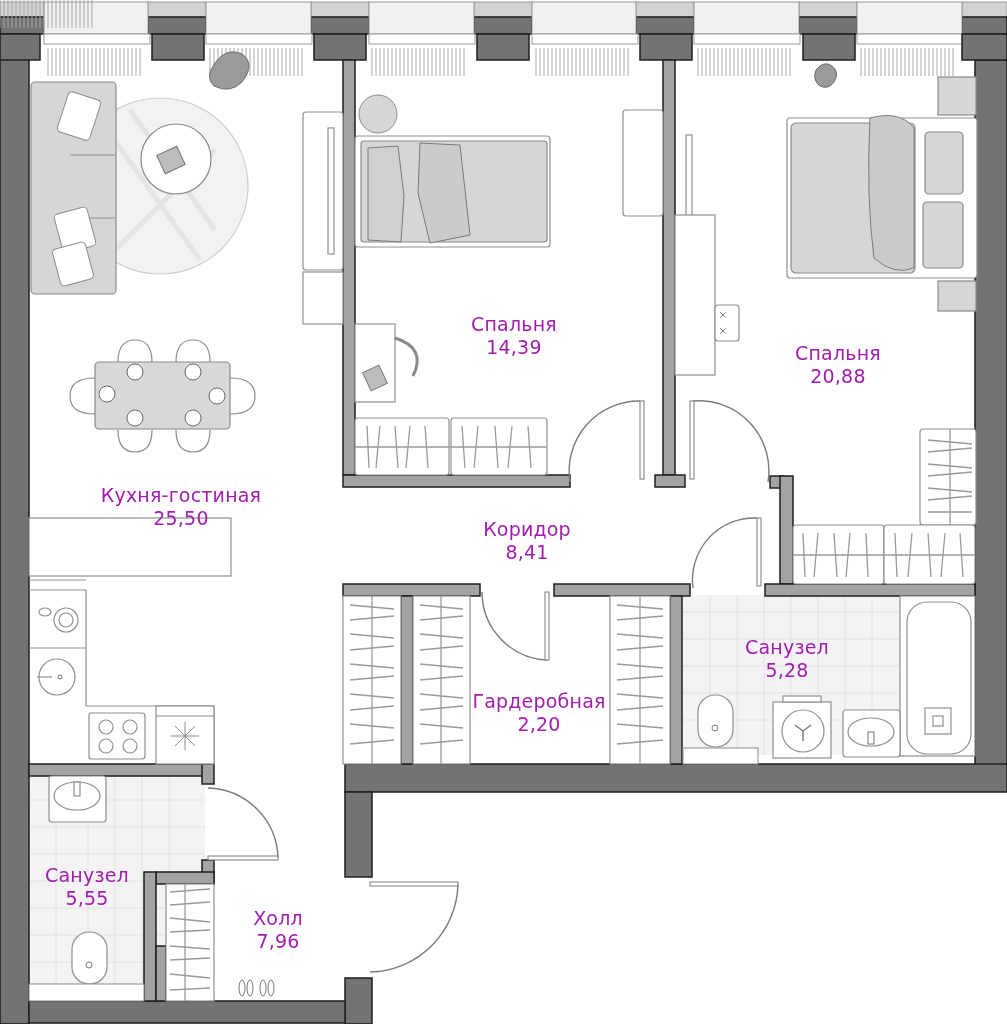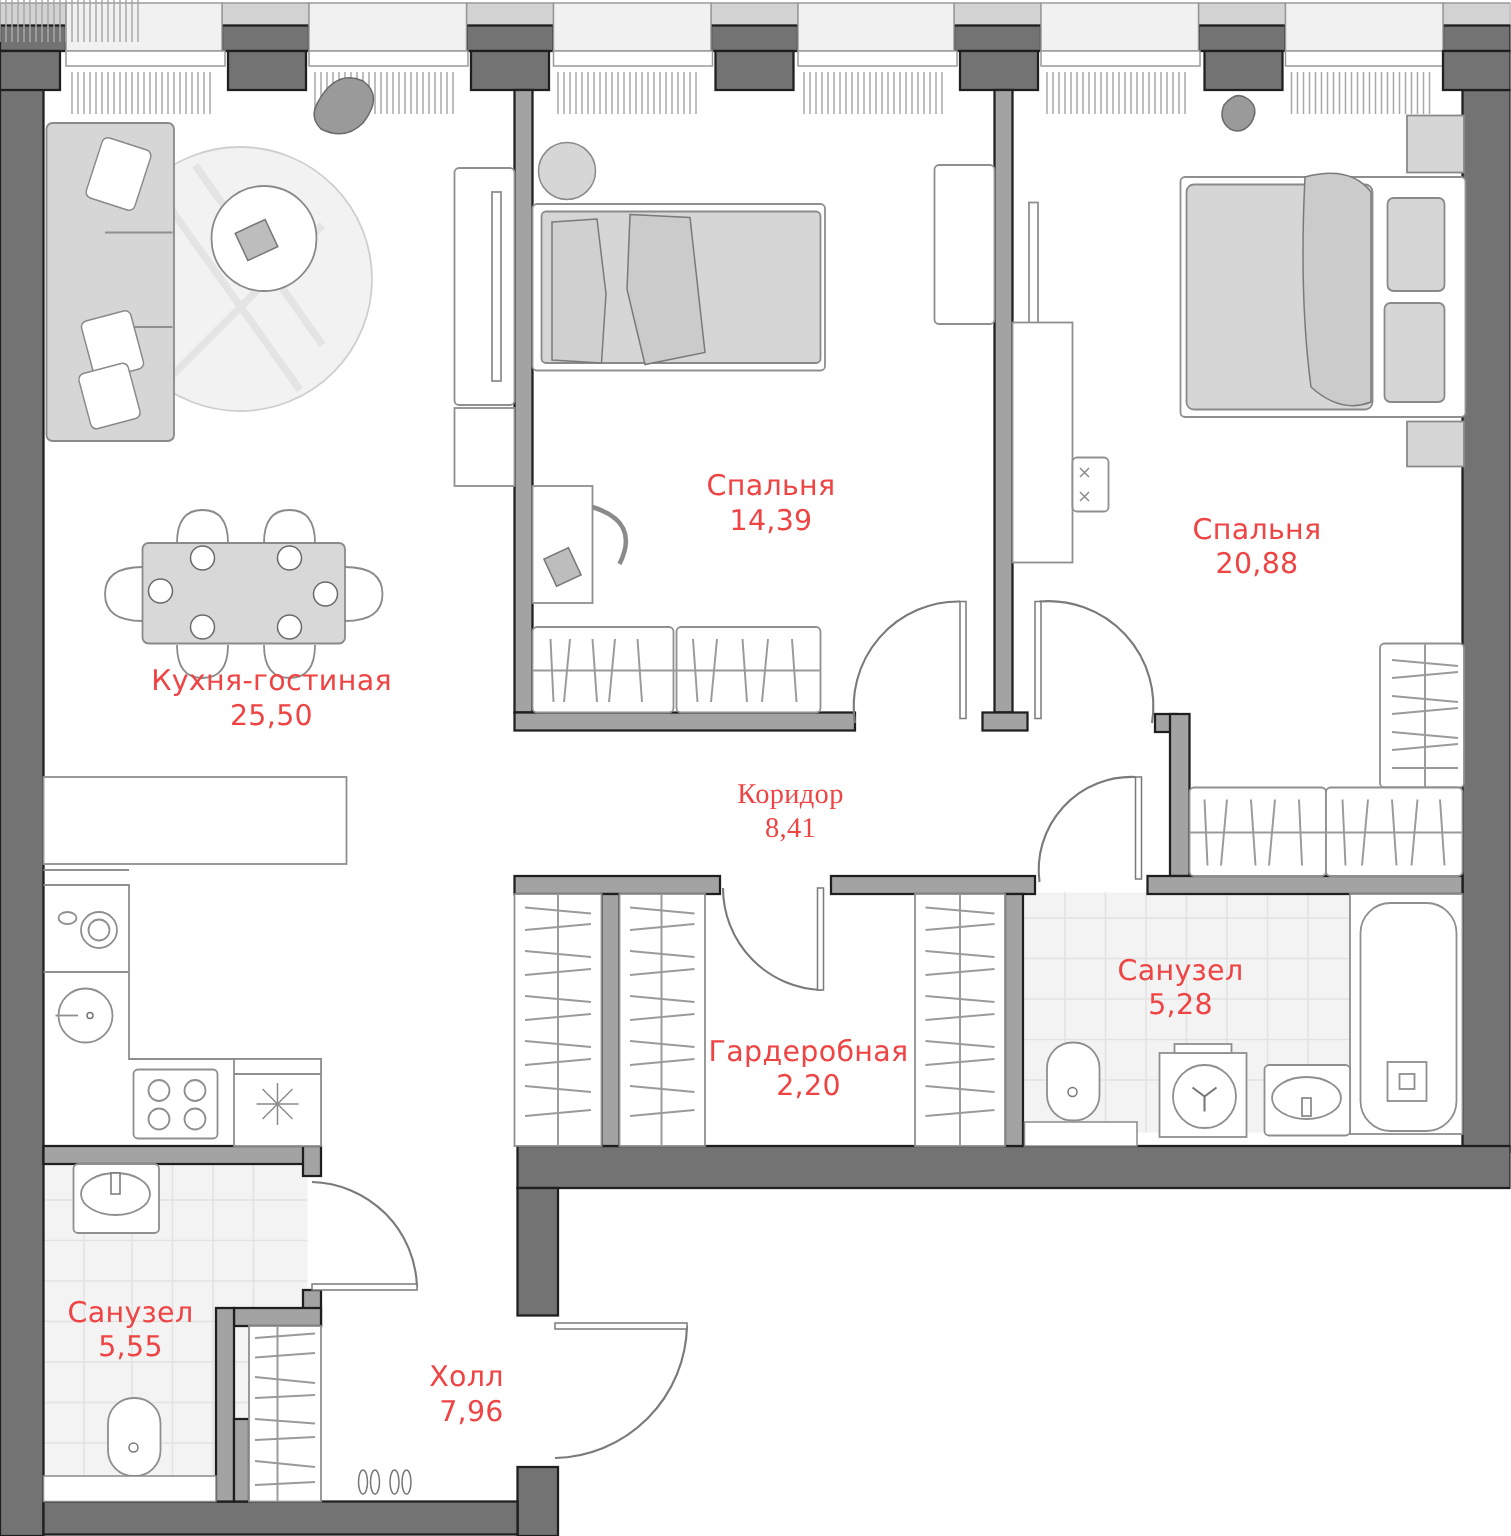--- a/index.html
+++ b/index.html
@@ -12,21 +12,21 @@
     .sill { fill: #ffffff; stroke: #9a9a9a; stroke-width: 1; }
     .curtain line { stroke: #a8a8a8; stroke-width: 1; }
     .furn { fill: #ffffff; stroke: #8f8f8f; stroke-width: 1.2; }
     .furn-g { fill: #d6d6d6; stroke: #8a8a8a; stroke-width: 1.2; }
     .line { stroke: #8f8f8f; stroke-width: 1.2; fill: none; }
     .door-arc { fill: none; stroke: #7a7a7a; stroke-width: 1.4; }
     .door-leaf { fill: #ffffff; stroke: #7a7a7a; stroke-width: 1; }
     .tile { fill: #f3f3f3; }
     .tile-line { stroke: #e2e2e2; stroke-width: 1; }
     .hanger line { stroke: #9a9a9a; stroke-width: 1.3; }
-    .room-label { position: absolute; text-align: center; color: #ef4444; font-family: "DejaVu Sans", sans-serif; font-size: 19px; line-height: 23px; letter-spacing: 0.2px; white-space: nowrap; transform: translateX(-50%); }
+    .room-label { position: absolute; text-align: center; color: #a21caf; font-family: "DejaVu Sans", sans-serif; font-size: 19px; line-height: 23px; letter-spacing: 0.2px; white-space: nowrap; transform: translateX(-50%); }
     .room-label span { display: block; }
   </style>
 </head>
 <body>
 
 <svg id="plan" viewBox="0 0 1007 1024" xmlns="http://www.w3.org/2000/svg">
 
   <g>
     <rect class="tile" x="683" y="595" width="222" height="160"></rect>
     <g>
@@ -446,44 +446,44 @@
       <line x1="170" y1="990" x2="210" y2="988"></line>
   </g>
   <g fill="#fff" stroke="#777" stroke-width="1">
     <ellipse cx="242" cy="988" rx="3" ry="8"></ellipse>
     <ellipse cx="250" cy="988" rx="3" ry="8"></ellipse>
     <ellipse cx="263" cy="988" rx="3" ry="8"></ellipse>
     <ellipse cx="271" cy="988" rx="3" ry="8"></ellipse>
   </g>
 </svg>
 
-<div class="room-label" style="left:181px; top:443px;">
+<div class="room-label" style="left:181px; top:484px;">
   <span>Кухня-гостиная</span>
   <span>25,50</span>
 </div>
 <div class="room-label" style="left:514px; top:313px;">
   <span>Спальня</span>
   <span>14,39</span>
 </div>
 <div class="room-label" style="left:838px; top:342px;">
   <span>Спальня</span>
   <span>20,88</span>
 </div>
-<div class="room-label" style="left:527px; top:518px;font-family:Liberation Serif, serif;">
+<div class="room-label" style="left:527px; top:518px;">
   <span>Коридор</span>
   <span>8,41</span>
 </div>
 <div class="room-label" style="left:539px; top:690px;">
   <span>Гардеробная</span>
   <span>2,20</span>
 </div>
 <div class="room-label" style="left:787px; top:636px;">
   <span>Санузел</span>
   <span>5,28</span>
 </div>
 <div class="room-label" style="left:87px; top:864px;">
   <span>Санузел</span>
   <span>5,55</span>
 </div>
-<div class="room-label" style="left:311px; top:907px;text-align:right;">
+<div class="room-label" style="left:278px; top:907px;">
   <span>Холл</span>
   <span>7,96</span>
 </div>
 
 </body></html>

